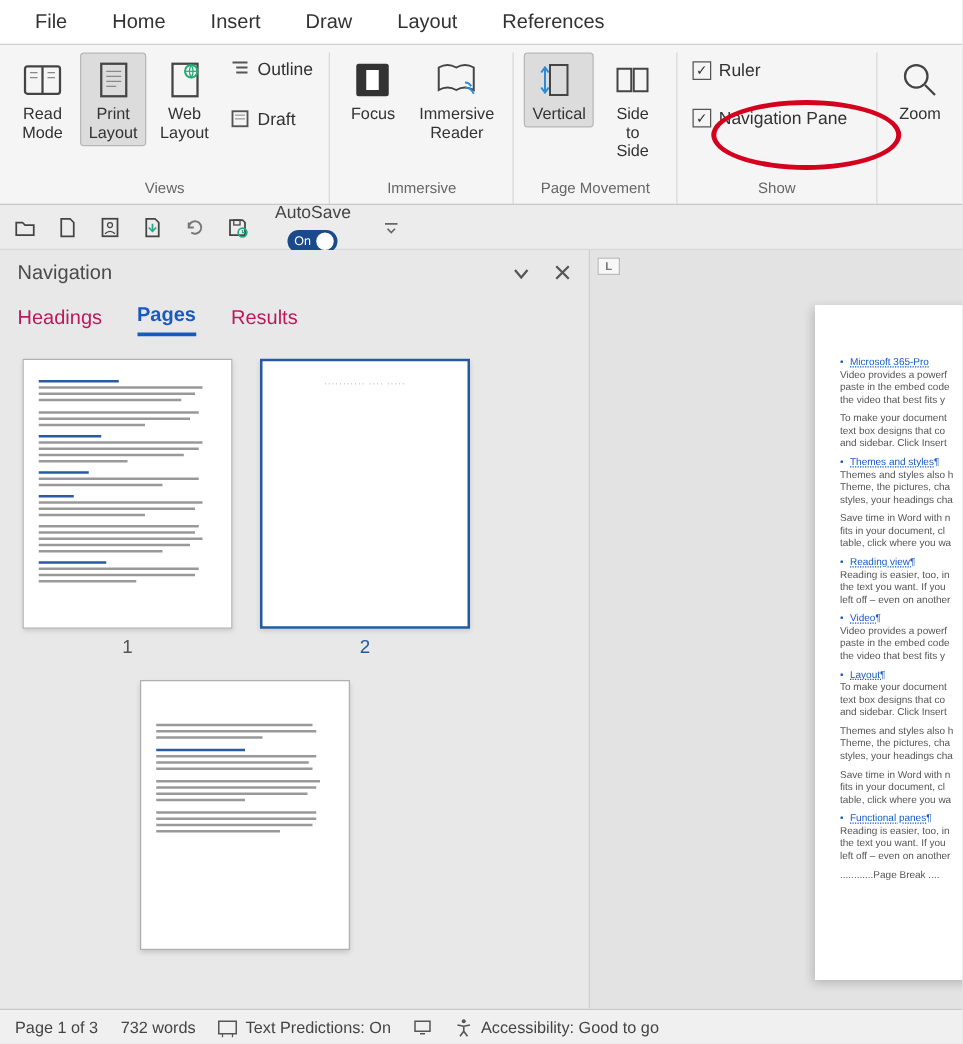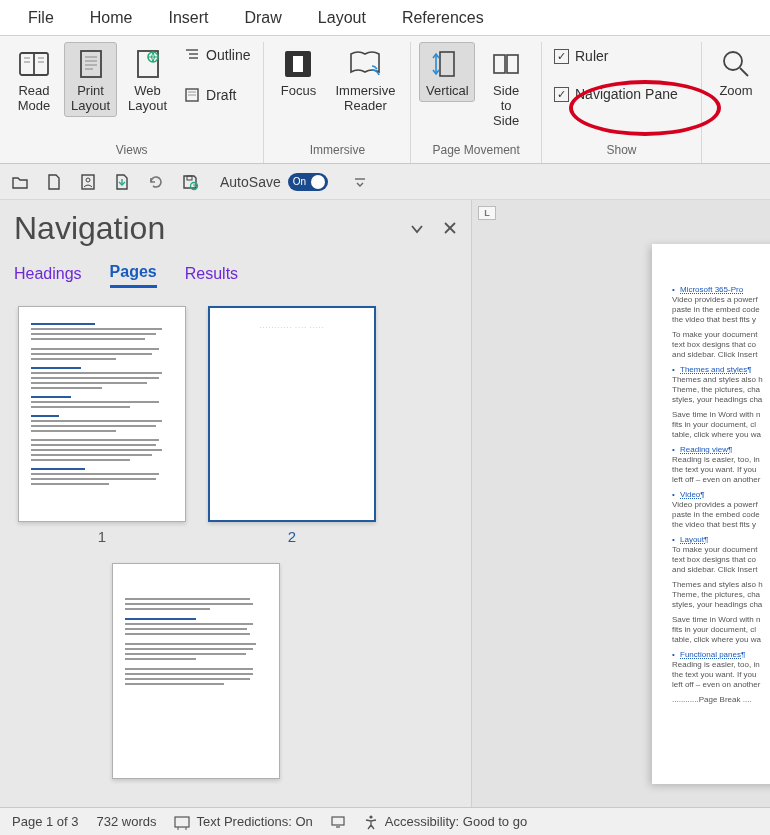--- a/index.html
+++ b/index.html
@@ -92,54 +92,54 @@
     height: 36px;
     background: #ececec;
     padding: 0 10px;
     gap: 14px;
     border-bottom: 1px solid #d8d8d8;
   }
   .qat .qicon {
     width: 20px; height: 20px; display:flex; align-items:center; justify-content:center;
     cursor: pointer; color: #444;
   }
-  .autosave { display: flex; align-items: center; gap: 7px; font-size: 14px; color:#444; margin-left: 6px;}
+  .autosave { display: flex; align-items: center; gap: 7px; font-size: 14px; color:#444; margin-left: 6px; flex-direction: column;}
   .toggle {
     width: 40px; height: 18px; border-radius: 9px;
     background: #1a4a8c; position: relative; cursor: pointer;
     display:flex; align-items:center;
   }
   .toggle .knob { width: 14px; height: 14px; background:#fff; border-radius:50%; margin-left: 23px; }
   .toggle .onlabel { color:#fff; font-size:10px; position:absolute; left:5px; }
   
   .main { display:flex; height: calc(835px - 36px - 128px - 36px - 28px); }
   .nav-pane {
     width: 472px;
     background: #e8e8e8;
     border-right: 1px solid #cfcfcf;
     padding: 10px 14px;
     display: flex; flex-direction: column;
     position: relative;
   }
   .nav-header { display:flex; align-items:center; justify-content:space-between; }
-  .nav-title { font-size: 32px; color:#4a4a4a; }
+  .nav-title { font-size: 16px; color:#4a4a4a; }
   .nav-ctrls { display:flex; gap:18px; font-size:18px; color:#555; }
   .nav-ctrls span { cursor: pointer; }
   .search-box {
     margin-top: 14px;
     display:flex; align-items:center;
     border: 1px solid #a8a8a8; background:#fff;
     height: 32px; padding: 0 8px;
   }
   .search-box input {
     flex:1; border:none; outline:none; font-size:15px; color:#666;
   }
   .search-ic { font-size:13px; color:#333; cursor:pointer; display:flex; align-items:center; gap:2px;}
   .nav-tabs { display:flex; gap:28px; margin-top:16px; font-size:16px; align-items:center;}
-  .nav-tab { cursor:pointer; color:#6d28d9; padding-bottom:4px;}
+  .nav-tab { cursor:pointer; color:#be185d; padding-bottom:4px;}
   .nav-tab.active { color:#185abd; font-weight:600; border-bottom: 3px solid #185abd; }
   .thumbs { margin-top: 18px; display:flex; flex-wrap:wrap; gap: 18px 22px; padding-left: 4px;}
   .thumb-wrap { display:flex; flex-direction:column; align-items:center; gap:6px; }
   .thumb {
     width: 168px; height: 216px; background:#fff;
     border: 1px solid #b0b0b0;
     box-shadow: 0 2px 4px rgba(0,0,0,0.15);
     padding: 16px 12px;
     cursor: pointer;
     position: relative;

